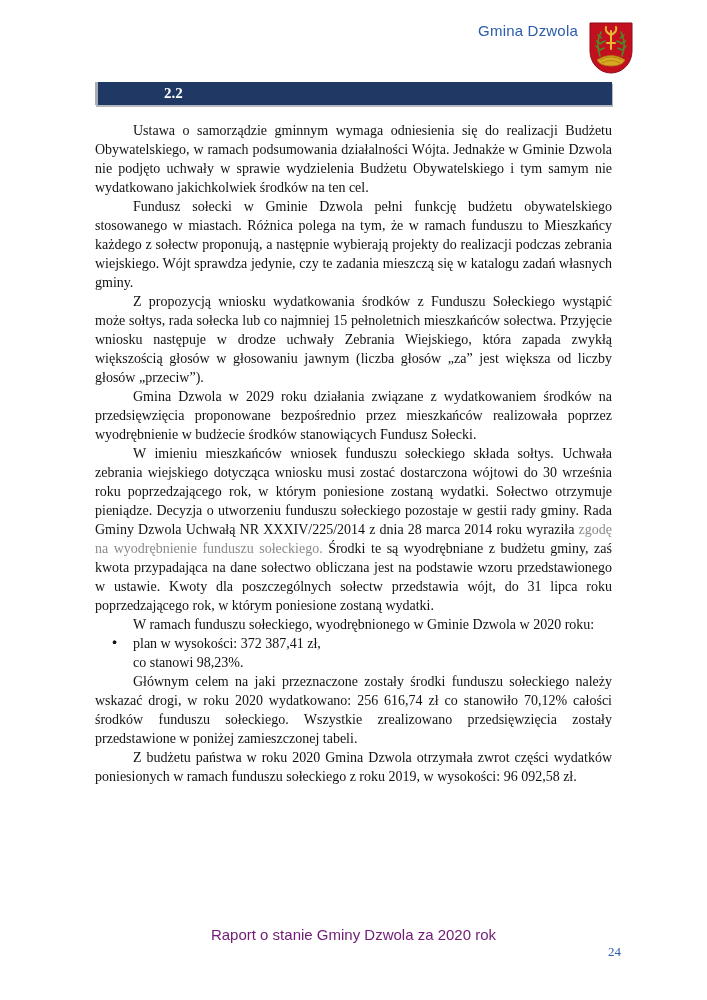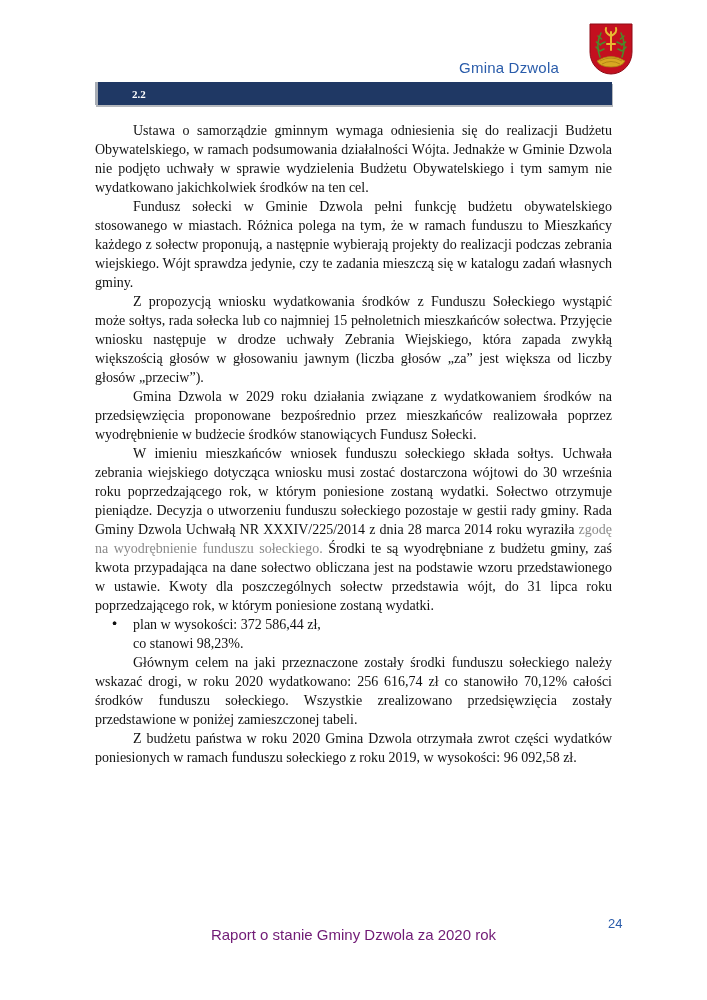--- a/index.html
+++ b/index.html
@@ -8,41 +8,42 @@
     width:707px;height:1000px;
     margin:0 auto;
     background:#ffffff;
     font-family:"Liberation Serif", serif;
     color:#111;
     overflow:hidden;
   }
   
   .page-header{
     position:absolute;top:22px;right:72px;
-    display:flex;align-items:flex-end;gap:28px;
+    display:flex;align-items:flex-start;gap:9px;
     height:54px;
   }
   .brand{
     font-family:"Liberation Sans", sans-serif;
     font-size:15px;
     color:#2a5caa;
     letter-spacing:.2px;
   }
   .coat{width:48px;height:53px;display:block;}
   
   .section-bar{
     margin:82px 95px 16px 95px;
     height:23px;
     background:#1f3864;
     border-left:3px solid #a8adb5;
     box-shadow:1px 2px 0 rgba(120,126,135,.55);
     display:flex;align-items:center;
     color:#ffffff;
     font-weight:bold;
-    font-size:11px;
+    font-size:15px;
+    padding-left:32px;
   }
   .section-number{margin-left:34px;}
   .section-title{margin-left:13px;}
   
   .body-text{
     margin:14px 95px 0 95px;
     width:517px;
     font-size:14px;
     line-height:19px;
     text-align:justify;
@@ -58,22 +59,22 @@
   }
   
   .footer-title{
     position:absolute;left:0;right:0;top:926px;
     text-align:center;
     font-family:"Liberation Sans", sans-serif;
     font-size:15px;
     color:#701a75;
   }
   .page-number{
-    position:absolute;top:916px;left:608px;
-    font-family:Liberation Sans, sans-serif;
+    position:absolute;top:944px;left:608px;
+    font-family:Liberation Serif, serif;
     font-size:13px;
     color:#2a5caa;
   }
 </style>
 </head>
 <body>
 
 <div class="page">
 
   <header class="page-header">
@@ -99,23 +100,24 @@
   <div class="section-bar">
     <span class="section-number">2.2</span>
   </div>
 
   <main class="body-text">
     <p class="para">Ustawa o samorządzie gminnym wymaga odniesienia się do realizacji Budżetu Obywatelskiego, w ramach podsumowania działalności Wójta. Jednakże w Gminie Dzwola nie podjęto uchwały w sprawie wydzielenia Budżetu Obywatelskiego i tym samym nie wydatkowano jakichkolwiek środków na ten cel.</p>
     <p class="para">Fundusz sołecki w Gminie Dzwola pełni funkcję budżetu obywatelskiego stosowanego w miastach. Różnica polega na tym, że w ramach funduszu to Mieszkańcy każdego z sołectw proponują, a następnie wybierają projekty do realizacji podczas zebrania wiejskiego. Wójt sprawdza jedynie, czy te zadania mieszczą się w katalogu zadań własnych gminy.</p>
     <p class="para">Z propozycją wniosku wydatkowania środków z Funduszu Sołeckiego wystąpić może sołtys, rada sołecka lub co najmniej 15 pełnoletnich mieszkańców sołectwa. Przyjęcie wniosku następuje w drodze uchwały Zebrania Wiejskiego, która zapada zwykłą większością głosów w głosowaniu jawnym (liczba głosów „za” jest większa od liczby głosów „przeciw”).</p>
     <p class="para">Gmina Dzwola w 2029 roku działania związane z wydatkowaniem środków na przedsięwzięcia proponowane bezpośrednio przez mieszkańców realizowała poprzez wyodrębnienie w budżecie środków stanowiących Fundusz Sołecki.</p>
     <p class="para"><span>W imieniu mieszkańców wniosek funduszu sołeckiego składa sołtys. Uchwała zebrania wiejskiego dotycząca wniosku musi zostać dostarczona wójtowi do 30 września roku poprzedzającego rok, w którym poniesione zostaną wydatki. Sołectwo otrzymuje pieniądze. Decyzja o utworzeniu funduszu sołeckiego pozostaje w gestii rady gminy. Rada Gminy Dzwola  Uchwałą NR XXXIV/225/2014 z dnia 28 marca  2014 roku wyraziła </span><span class="muted">zgodę na wyodrębnienie funduszu sołeckiego.</span><span> Środki te są wyodrębniane z budżetu gminy, zaś kwota przypadająca na dane sołectwo obliczana jest na podstawie wzoru przedstawionego w ustawie. Kwoty dla poszczególnych sołectw przedstawia wójt, do 31 lipca roku poprzedzającego rok, w którym poniesione zostaną wydatki.</span></p>
+    <p class="para">W ramach funduszu sołeckiego, wyodrębnionego w Gminie Dzwola w 2020 roku:</p>
     <ul class="bullet-list">
       <li><span class="bullet-glyph">•</span></li>
-      <li><span class="bullet-glyph">•</span><span>plan w wysokości: 372 586,44 zł,</span></li>
+      <li><span class="bullet-glyph">•</span><span>plan w wysokości: 372 387,41 zł,</span></li>
     </ul>
     <p class="para no-indent">co stanowi 98,23%.</p>
     <p class="para">Głównym celem na jaki przeznaczone zostały środki funduszu sołeckiego należy wskazać drogi, w roku 2020 wydatkowano: 256 616,74 zł co stanowiło 70,12% całości środków funduszu sołeckiego. Wszystkie zrealizowano przedsięwzięcia zostały przedstawione w poniżej zamieszczonej tabeli.</p>
     <p class="para">Z budżetu państwa w roku 2020 Gmina Dzwola otrzymała zwrot części wydatków poniesionych w ramach funduszu sołeckiego z roku 2019, w wysokości: 96 092,58 zł.</p>
   </main>
 
   <div class="footer-title">Raport o stanie Gminy Dzwola za 2020 rok</div>
   <div class="page-number">24</div>
 
 </div>

